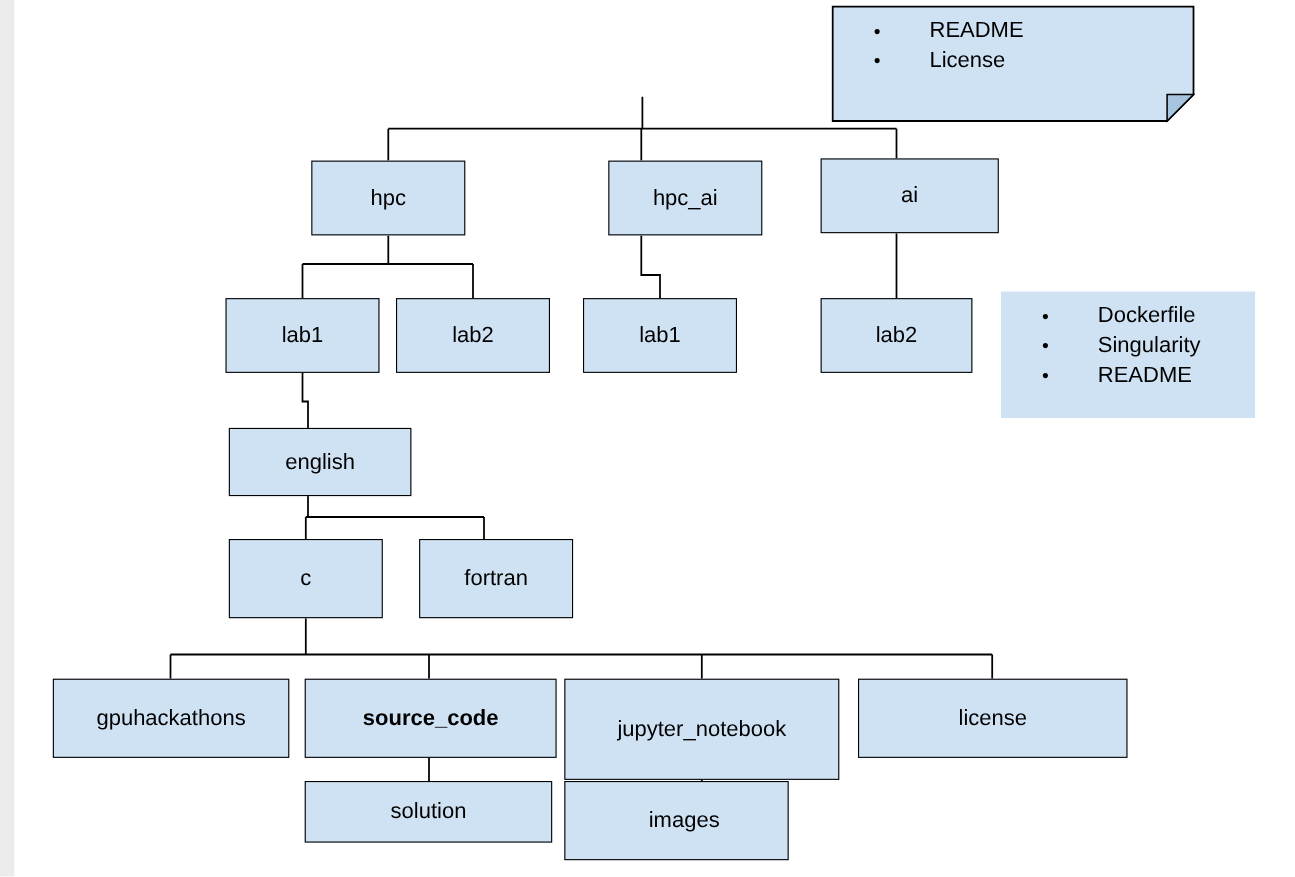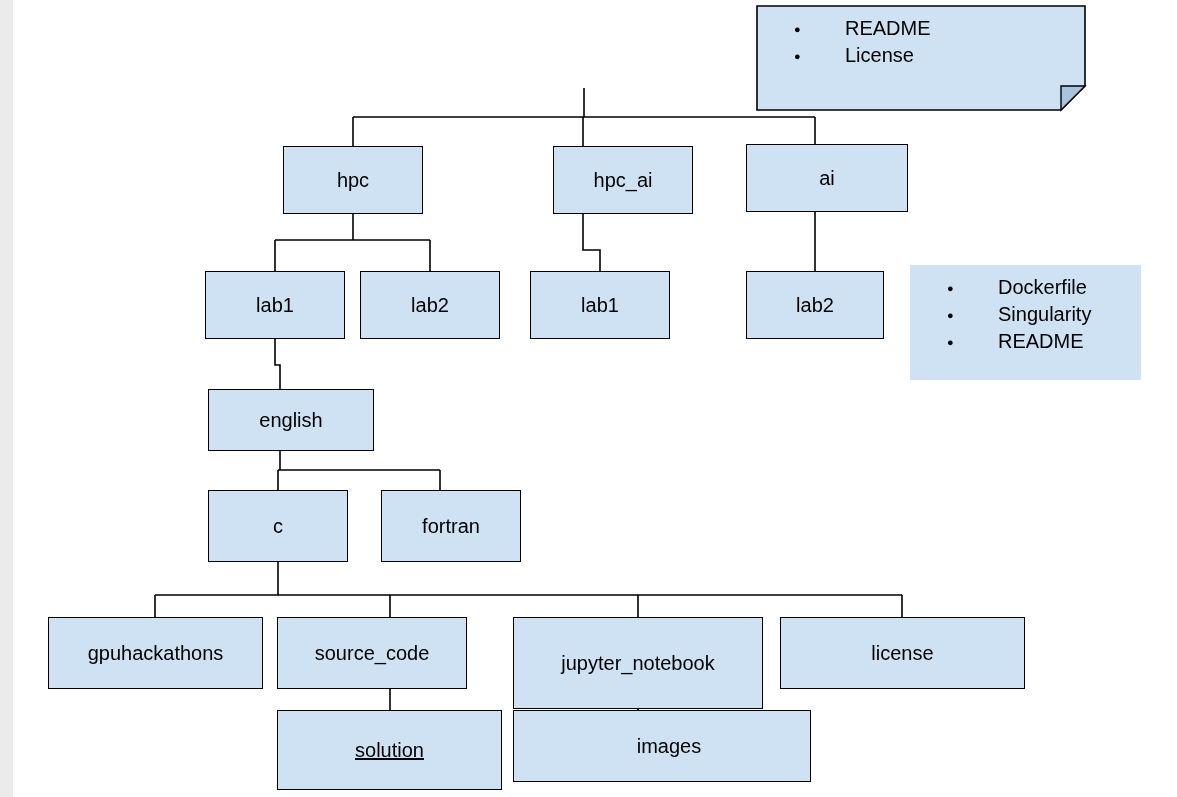--- a/index.html
+++ b/index.html
@@ -96,25 +96,25 @@
   <div class="node" style="left:513px; top:146px; width:140px; height:68px;margin-left:40px;">hpc_ai</div>
   <div class="node" style="left:746px; top:144px; width:162px; height:68px;">ai</div>
   <div class="node" style="left:205px; top:271px; width:140px; height:68px;">lab1</div>
   <div class="node" style="left:360px; top:271px; width:140px; height:68px;">lab2</div>
   <div class="node" style="left:530px; top:271px; width:140px; height:68px;">lab1</div>
   <div class="node" style="left:746px; top:271px; width:138px; height:68px;">lab2</div>
   <div class="node" style="left:208px; top:389px; width:166px; height:62px;text-align:right;">english</div>
   <div class="node" style="left:208px; top:490px; width:140px; height:72px;">c</div>
   <div class="node" style="left:370px; top:490px; width:140px; height:72px;margin-left:11px;">fortran</div>
   <div class="node" style="left:48px;  top:617px; width:215px; height:72px;">gpuhackathons</div>
-  <div class="node" style="left:277px; top:617px; width:190px; height:72px;">source_code</div>
+  <div class="node" style="left:277px; top:617px; width:229px; height:72px;font-weight:bold;">source_code</div>
   <div class="node" style="left:513px; top:617px; width:250px; height:92px;">jupyter_notebook</div>
   <div class="node" style="left:780px; top:617px; width:245px; height:72px;">license</div>
-  <div class="node" style="left:277px; top:710px; width:225px; height:80px;text-decoration:underline;">solution</div>
-  <div class="node" style="left:513px; top:710px; width:298px; height:72px;padding-left:14px;">images</div>
+  <div class="node" style="left:277px; top:710px; width:225px; height:56px;">solution</div>
+  <div class="node" style="left:513px; top:710px; width:204px; height:72px;padding-left:14px;">images</div>
 
   <div class="note-text" style="left:757px; top:6px; width:328px; height:104px;">
     <ul>
       <li>README</li>
       <li>License</li>
     </ul>
   </div>
 
   <div class="note-text note-plain" style="left:910px; top:265px; width:231px; height:115px;">
     <ul>

